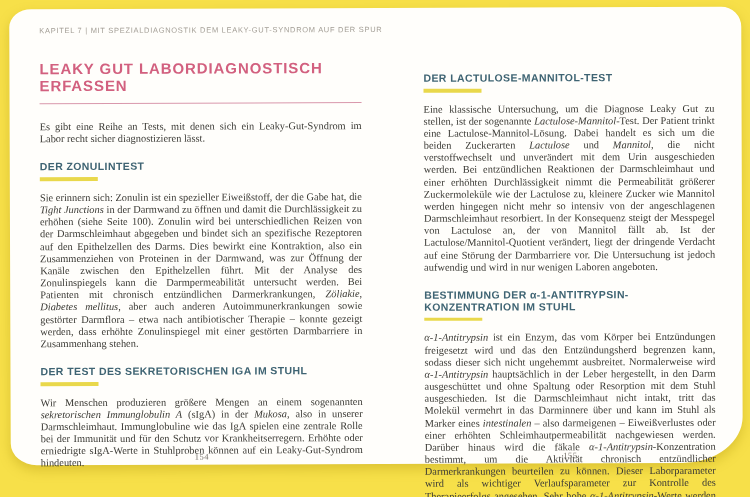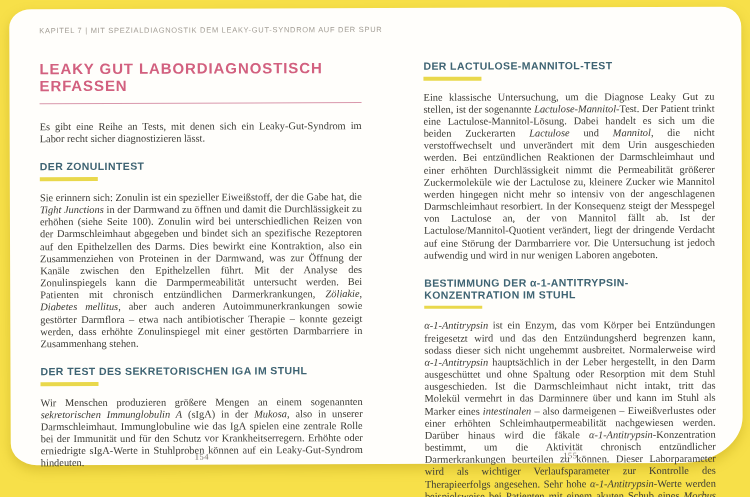--- a/index.html
+++ b/index.html
@@ -115,21 +115,21 @@
       <div class="section-heading">DER TEST DES SEKRETORISCHEN IGA IM STUHL</div>
       <div class="heading-underline"></div>
       <p class="body-par"><span>Wir Menschen produzieren größere Mengen an einem sogenannten </span><em>sekretorischen Immunglobulin A</em><span> (sIgA) in der </span><em>Mukosa</em><span>, also in unserer Darmschleimhaut. Immunglobuline wie das IgA spielen eine zentrale Rolle bei der Immunität und für den Schutz vor Krankheitserregern. Erhöhte oder erniedrigte sIgA-Werte in Stuhlproben können auf ein Leaky-Gut-Syndrom hindeuten.</span></p>
     </div>
 
     <div class="page-number">154</div>
   </div>
 
   <div class="col col-right">
 
-    <div class="section" style="margin-top:4px;">
+    <div class="section" style="margin-top:16px;">
       <div class="section-heading">DER LACTULOSE-MANNITOL-TEST</div>
       <div class="heading-underline"></div>
       <p class="body-par"><span>Eine klassische Untersuchung, um die Diagnose Leaky Gut zu stellen, ist der sogenannte </span><em>Lactulose-Mannitol</em><span>-Test. Der Patient trinkt eine Lactulose-Mannitol-Lösung. Dabei handelt es sich um die beiden Zuckerarten </span><em>Lactulose</em><span> und </span><em>Mannitol</em><span>, die nicht verstoffwechselt und unverändert mit dem Urin ausgeschieden werden. Bei entzündlichen Reaktionen der Darmschleimhaut und einer erhöhten Durchlässigkeit nimmt die Permeabilität größerer Zuckermoleküle wie der Lactulose zu, kleinere Zucker wie Mannitol werden hingegen nicht mehr so intensiv von der angeschlagenen Darmschleimhaut resorbiert. In der Konsequenz steigt der Messpegel von Lactulose an, der von Mannitol fällt ab. Ist der Lactulose/Mannitol-Quotient verändert, liegt der dringende Verdacht auf eine Störung der Darmbarriere vor. Die Untersuchung ist jedoch aufwendig und wird in nur wenigen Laboren angeboten.</span></p>
     </div>
 
     <div class="section">
       <div class="section-heading">BESTIMMUNG DER α-1-ANTITRYPSIN-KONZENTRATION IM STUHL</div>
       <div class="heading-underline"></div>
       <p class="body-par"><em>α-1-Antitrypsin</em><span> ist ein Enzym, das vom Körper bei Entzündungen freigesetzt wird und das den Entzündungsherd begrenzen kann, sodass dieser sich nicht ungehemmt ausbreitet. Normalerweise wird </span><em>α-1-Antitrypsin</em><span> hauptsächlich in der Leber hergestellt, in den Darm ausgeschüttet und ohne Spaltung oder Resorption mit dem Stuhl ausgeschieden. Ist die Darmschleimhaut nicht intakt, tritt das Molekül vermehrt in das Darminnere über und kann im Stuhl als Marker eines </span><em>intestinalen</em><span> – also darmeigenen – Eiweißverlustes oder einer erhöhten Schleimhautpermeabilität nachgewiesen werden. Darüber hinaus wird die fäkale </span><em>α-1-Antitrypsin</em><span>-Konzentration bestimmt, um die Aktivität chronisch entzündlicher Darmerkrankungen beurteilen zu können. Dieser Laborparameter wird als wichtiger Verlaufsparameter zur Kontrolle des Therapieerfolgs angesehen. Sehr hohe </span><em>α-1-Antitrypsin</em><span>-Werte werden beispielsweise bei Patienten mit einem akuten Schub eines </span><em>Morbus Crohn</em></p>
     </div>

